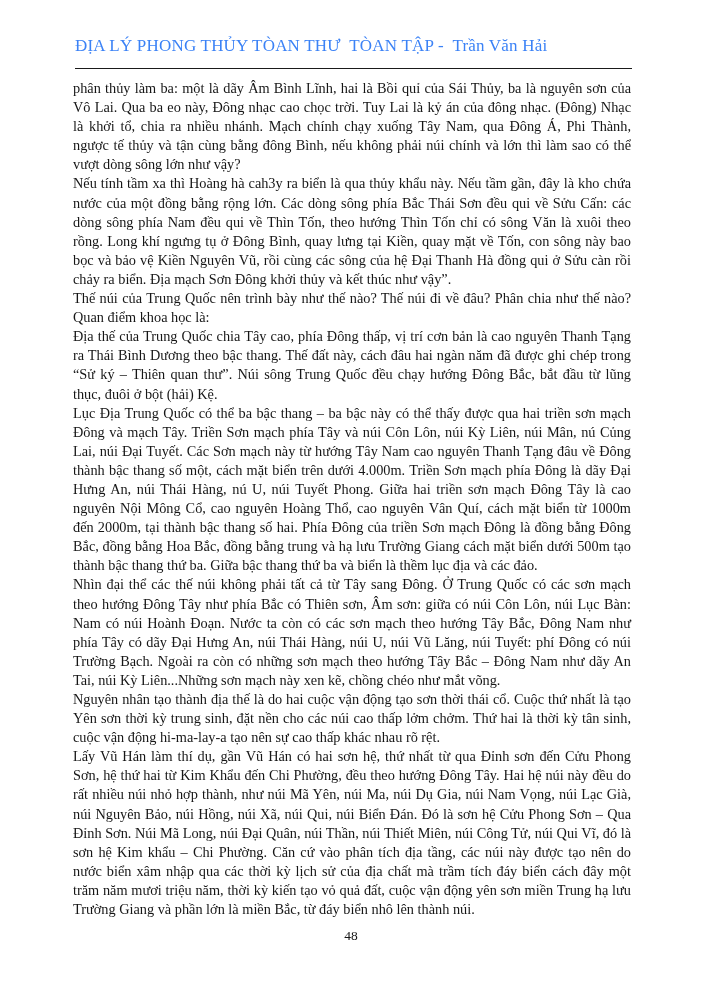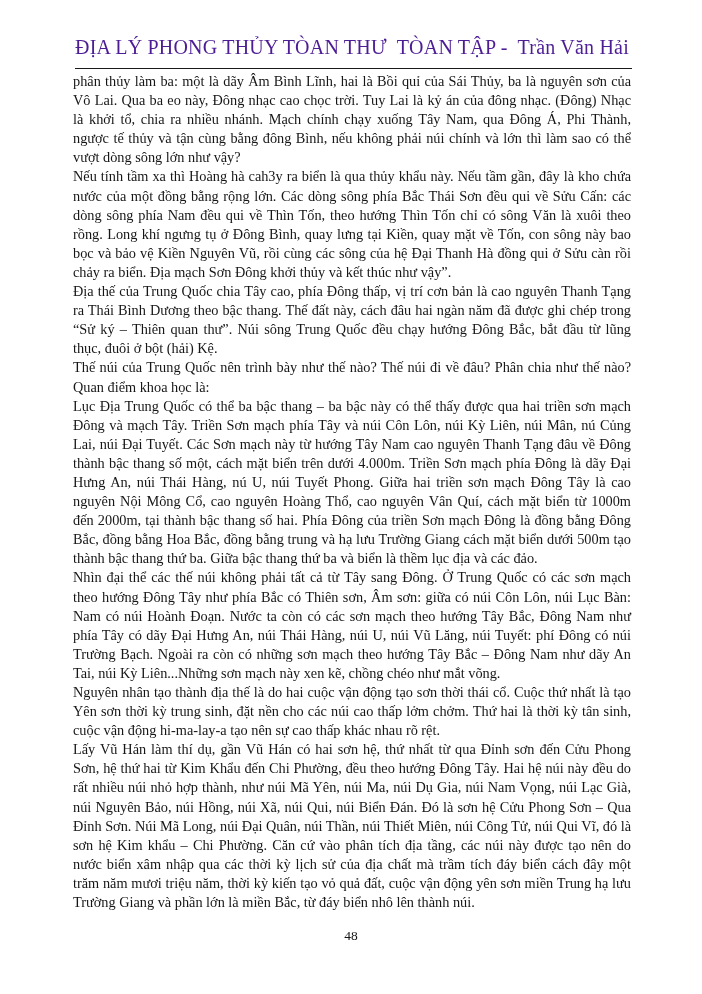--- a/index.html
+++ b/index.html
@@ -17,37 +17,37 @@
     overflow: hidden;
     box-sizing: border-box;
   }
   .header {
     position: absolute;
     top: 36px;
     left: 75px;
     right: 70px;
   }
   .header-title {
-    font-size: 20px;
+    font-size: 17px;
     letter-spacing: 0.2px;
     white-space: pre-wrap;
-    color: #4c1d95;
+    color: #3b82f6;
   }
   .header-rule {
     position: absolute;
     top: 68px;
     left: 75px;
     right: 70px;
     border: 0;
     border-top: 1.6px solid #1a1a1a;
     margin: 0;
   }
   .body-text {
     position: absolute;
-    top: 72px;
+    top: 79px;
     left: 73px;
     right: 71px;
     font-size: 14.3px;
     line-height: 19.1px;
     text-align: justify;
     color: #161616;
   }
   .body-text p {
     margin: 0;
     text-indent: 0;
@@ -69,22 +69,22 @@
 
   <div class="header">
     <span class="header-title">ĐỊA LÝ PHONG THỦY TÒAN THƯ  TÒAN TẬP -  Trần Văn Hải</span>
   </div>
 
   <hr class="header-rule">
 
   <div class="body-text">
     <p>phân thủy làm ba: một là dãy Âm Bình Lĩnh, hai là Bồi quỉ của Sái Thủy, ba là nguyên sơn của Vô Lai. Qua ba eo này, Đông nhạc cao chọc trời. Tuy Lai là kỷ án của đông nhạc. (Đông) Nhạc là khởi tổ, chia ra nhiều nhánh. Mạch chính chạy xuống Tây Nam, qua Đông Á, Phi Thành, ngược tế thủy và tận cùng bằng đông Bình, nếu không phải núi chính và lớn thì làm sao có thể vượt dòng sông lớn như vậy?</p>
     <p>Nếu tính tầm xa thì Hoàng hà cah3y ra biển là qua thủy khẩu này. Nếu tầm gần, đây là kho chứa nước của một đồng bằng rộng lớn. Các dòng sông phía Bắc Thái Sơn đều qui về Sửu Cấn: các dòng sông phía Nam đều qui về Thìn Tốn, theo hướng Thìn Tốn chỉ có sông Văn là xuôi theo rồng. Long khí ngưng tụ ở Đông Bình, quay lưng tại Kiền, quay mặt về Tốn, con sông này bao bọc và bảo vệ Kiền Nguyên Vũ, rồi cùng các sông của hệ Đại Thanh Hà đồng qui ở Sửu càn rồi chảy ra biển. Địa mạch Sơn Đông khởi thủy và kết thúc như vậy”.</p>
+    <p>Thế núi của Trung Quốc nên trình bày như thế nào? Thế núi đi về đâu? Phân chia như thế nào? Quan điểm khoa học là:</p>
     <p>Địa thế của Trung Quốc chia Tây cao, phía Đông thấp, vị trí cơn bản là cao nguyên Thanh Tạng ra Thái Bình Dương theo bậc thang. Thế đất này, cách đâu hai ngàn năm đã được ghi chép trong “Sử ký – Thiên quan thư”. Núi sông Trung Quốc đều chạy hướng Đông Bắc, bắt đầu từ lũng thục, đuôi ở bột (hải) Kệ.</p>
-    <p>Thế núi của Trung Quốc nên trình bày như thế nào? Thế núi đi về đâu? Phân chia như thế nào? Quan điểm khoa học là:</p>
     <p>Lục Địa Trung Quốc có thể ba bậc thang – ba bậc này có thể thấy được qua hai triền sơn mạch Đông và mạch Tây. Triền Sơn mạch phía Tây và núi Côn Lôn, núi Kỳ Liên, núi Mân, nú Củng Lai, núi Đại Tuyết. Các Sơn mạch này từ hướng Tây Nam cao nguyên Thanh Tạng đâu về Đông thành bậc thang số một, cách mặt biển trên dưới 4.000m. Triền Sơn mạch phía Đông là dãy Đại Hưng An, núi Thái Hàng, nú U, núi Tuyết Phong. Giữa hai triền sơn mạch Đông Tây là cao nguyên Nội Mông Cổ, cao nguyên Hoàng Thổ, cao nguyên Vân Quí, cách mặt biển từ 1000m đến 2000m, tại thành bậc thang số hai. Phía Đông của triền Sơn mạch Đông là đồng bằng Đông Bắc, đồng bằng Hoa Bắc, đồng bằng trung và hạ lưu Trường Giang cách mặt biển dưới 500m tạo thành bậc thang thứ ba. Giữa bậc thang thứ ba và biển là thềm lục địa và các đảo.</p>
     <p>Nhìn đại thể các thế núi không phải tất cả từ Tây sang Đông. Ở Trung Quốc có các sơn mạch theo hướng Đông Tây như phía Bắc có Thiên sơn, Âm sơn: giữa có núi Côn Lôn, núi Lục Bàn: Nam có núi Hoành Đoạn. Nước ta còn có các sơn mạch theo hướng Tây Bắc, Đông Nam như phía Tây có dãy Đại Hưng An, núi Thái Hàng, núi U, núi Vũ Lăng, núi Tuyết: phí Đông có núi Trường Bạch. Ngoài ra còn có những sơn mạch theo hướng Tây Bắc – Đông Nam như dãy An Tai, núi Kỳ Liên...Những sơn mạch này xen kẽ, chồng chéo như mắt võng.</p>
     <p>Nguyên nhân tạo thành địa thế là do hai cuộc vận động tạo sơn thời thái cổ. Cuộc thứ nhất là tạo Yên sơn thời kỳ trung sinh, đặt nền cho các núi cao thấp lởm chởm. Thứ hai là thời kỳ tân sinh, cuộc vận động hi-ma-lay-a tạo nên sự cao thấp khác nhau rõ rệt.</p>
     <p>Lấy Vũ Hán làm thí dụ, gần Vũ Hán có hai sơn hệ, thứ nhất từ qua Đỉnh sơn đến Cửu Phong Sơn, hệ thứ hai từ Kim Khẩu đến Chi Phường, đều theo hướng Đông Tây. Hai hệ núi này đều do rất nhiều núi nhỏ hợp thành, như núi Mã Yên, núi Ma, núi Dụ Gia, núi Nam Vọng, núi Lạc Già, núi Nguyên Bảo, núi Hồng, núi Xã, núi Qui, núi Biển Đán. Đó là sơn hệ Cửu Phong Sơn – Qua Đỉnh Sơn. Núi Mã Long, núi Đại Quân, núi Thần, núi Thiết Miên, núi Công Tử, núi Qui Vĩ, đó là sơn hệ Kim khẩu – Chi Phường. Căn cứ vào phân tích địa tầng, các núi này được tạo nên do nước biển xâm nhập qua các thời kỳ lịch sử của địa chất mà trầm tích đáy biển cách đây một trăm năm mươi triệu năm, thời kỳ kiến tạo vỏ quả đất, cuộc vận động yên sơn miền Trung hạ lưu Trường Giang và phần lớn là miền Bắc, từ đáy biển nhô lên thành núi.</p>
   </div>
 
   <div class="footer">
     <span>48</span>
   </div>
 

